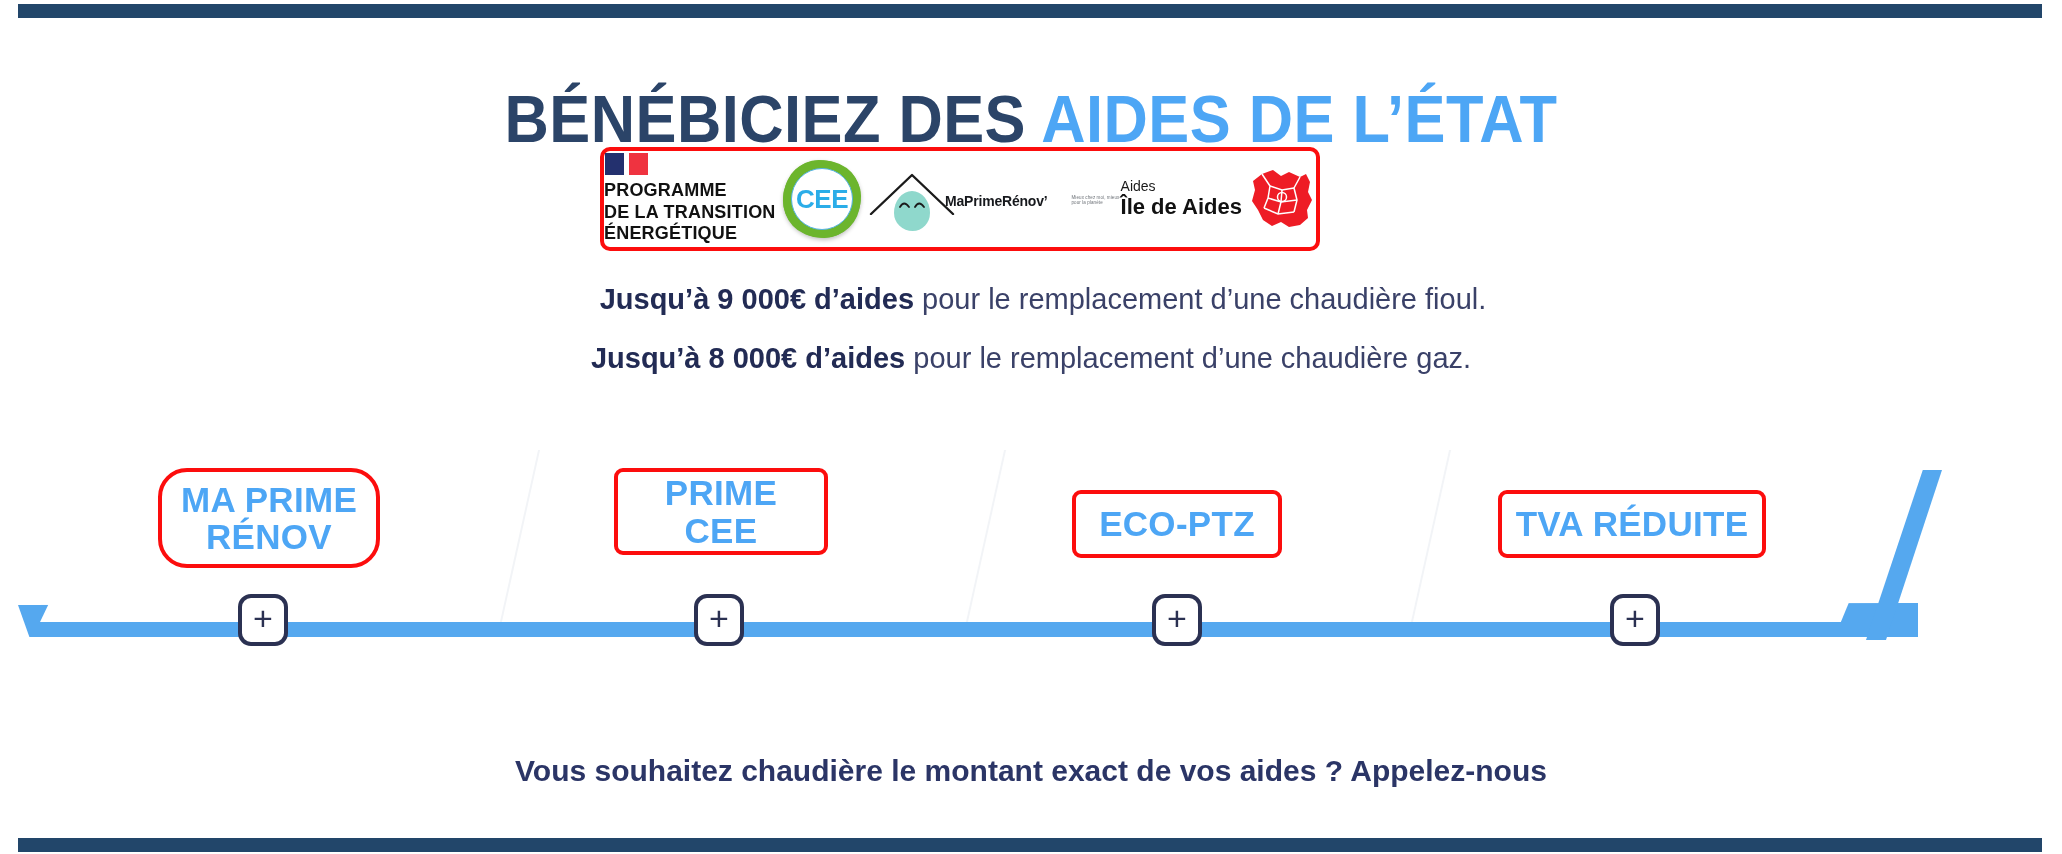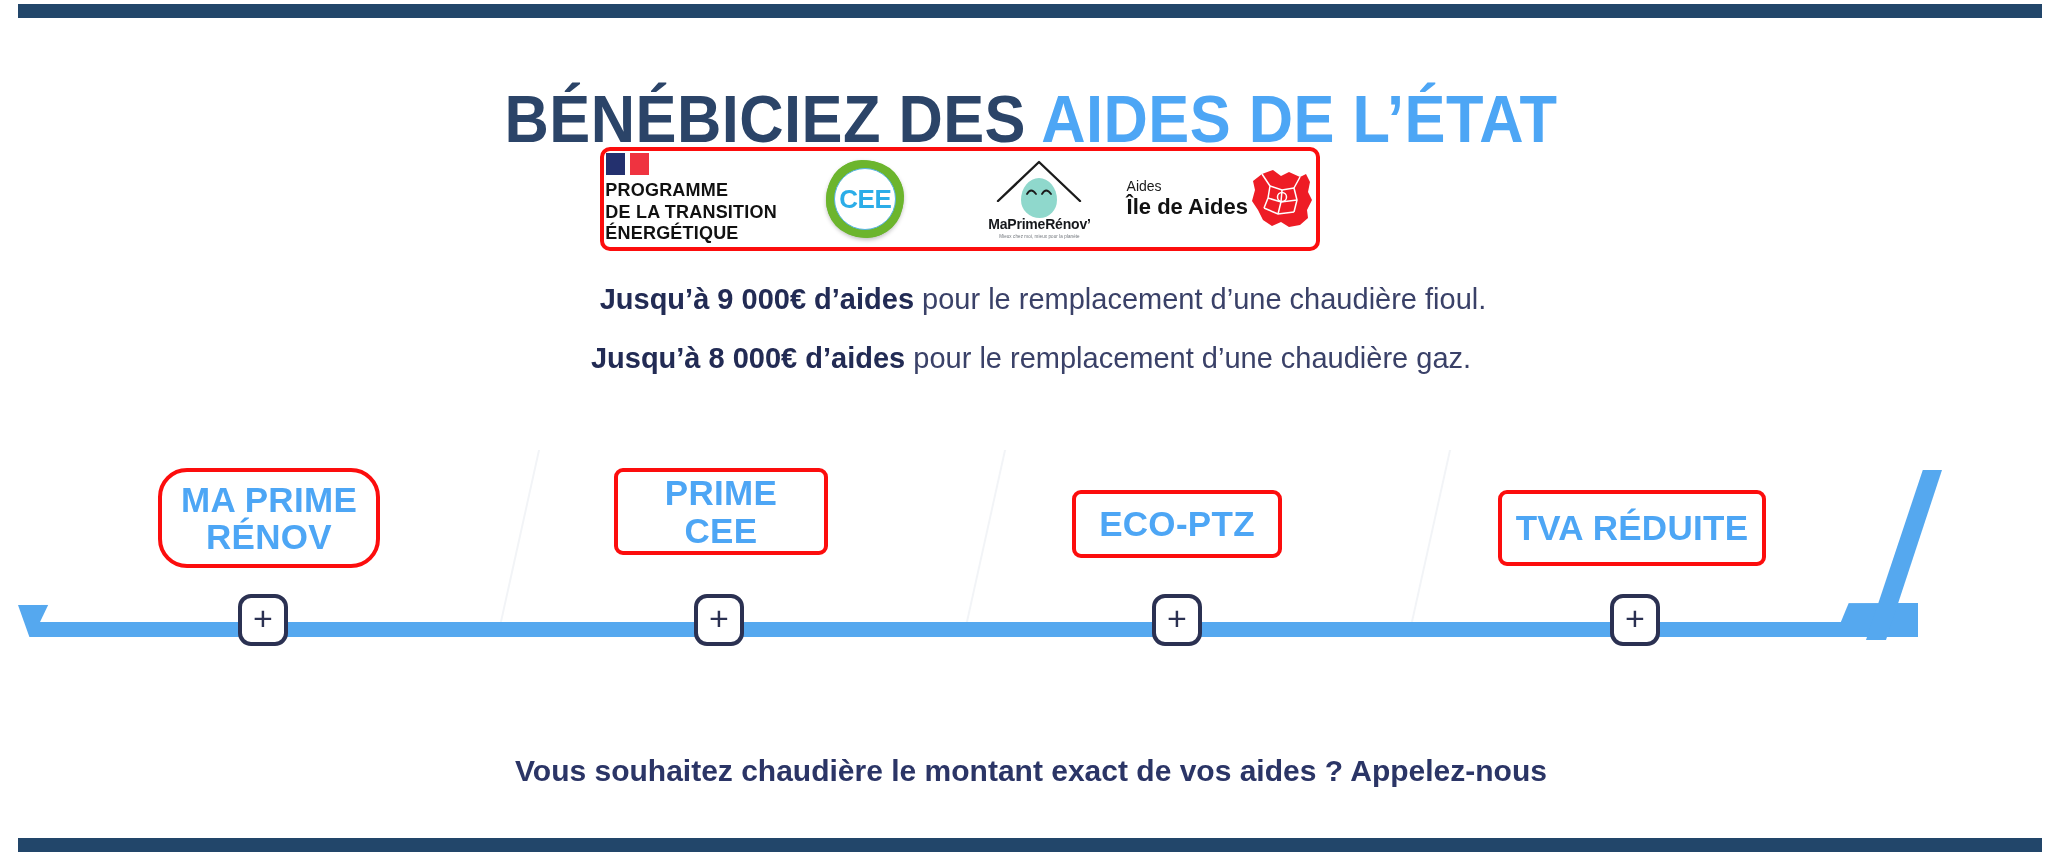--- a/index.html
+++ b/index.html
@@ -118,21 +118,21 @@
   .cee-label {
     font-family:"Liberation Sans Narrow","Liberation Sans",sans-serif;
     font-weight:700;
     font-size:26px;
     color:#2badе8;
     color:#2badE8;
     letter-spacing:-0.5px;
   }
 
   
-  .mpr-wrap { display:flex; flex-direction:column; align-items:center; }
+  .mpr-wrap { display:flex; flex-direction:row; align-items:center;gap:24px; }
   .mpr-mark { position:relative; width:86px; height:52px; }
   .mpr-roof {
     position:absolute; left:0; top:0; width:86px; height:42px;
   }
   .mpr-face {
     position:absolute; left:25px; top:18px;
     width:36px; height:40px;
     background:#8fd8cc;
     border-radius: 50% 50% 48% 52% / 55% 55% 45% 45%;
   }
@@ -147,21 +147,21 @@
   }
   .mpr-tag {
     font-family:"Liberation Sans",sans-serif;
     font-size:4.5px;
     color:#6d7278;
     margin-top:2px;
     letter-spacing:0.1px;
   }
 
   
-  .idf-wrap { display:flex; align-items:center; gap:0; }
+  .idf-wrap { display:flex; align-items:center; gap:6px; }
   .idf-text { display:flex; flex-direction:column; align-items:flex-start; }
   .idf-small {
     font-family:"Liberation Sans",sans-serif;
     font-weight:400;
     font-size:14px;
     color:#1a1a1a;
     line-height:1.1;
   }
   .idf-big {
     font-family:"Liberation Sans",sans-serif;
@@ -378,21 +378,21 @@
     <span class="card-label">MA PRIME
 RÉNOV</span>
   </div>
   <div class="card" style="left:614px; width:214px; height:87px;">
     <span class="card-label">PRIME
 CEE</span>
   </div>
   <div class="card" style="left:1072px; top:42px; width:210px; height:68px;text-align:center;">
     <span class="card-label">ECO-PTZ</span>
   </div>
-  <div class="card" style="left:1498px; top:42px; width:268px; height:76px;">
+  <div class="card" style="left:1498px; top:42px; width:268px; height:68px;">
     <span class="card-label">TVA RÉDUITE</span>
   </div>
 
   <div class="plus-btn" style="left:238px; top:146px;">
       <span>+</span>
     </div>
   <div class="plus-btn" style="left:694px; top:146px;">
       <span>+</span>
     </div>
   <div class="plus-btn" style="left:1152px; top:146px;">

